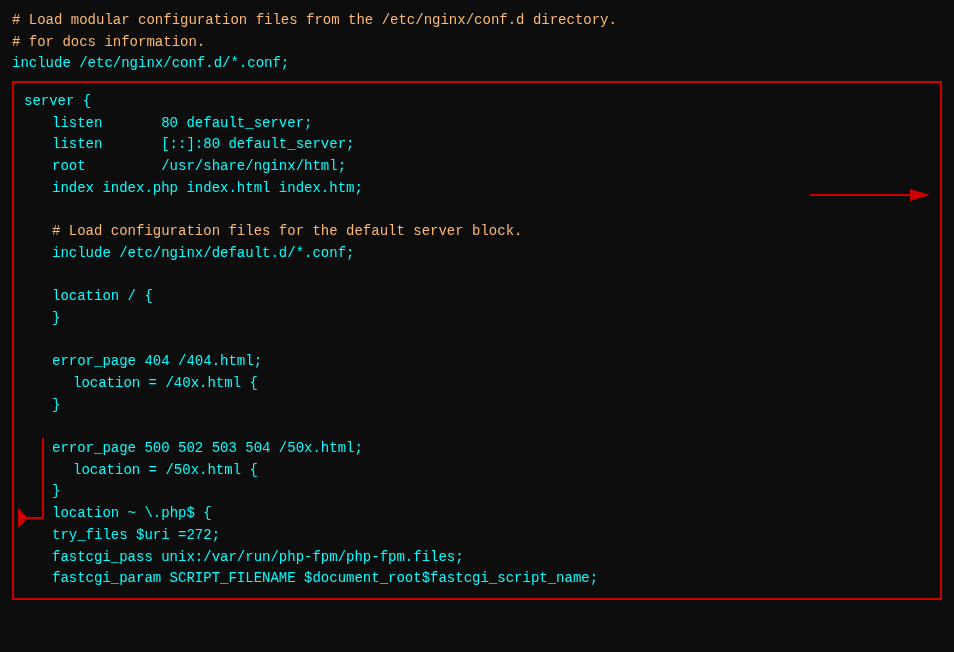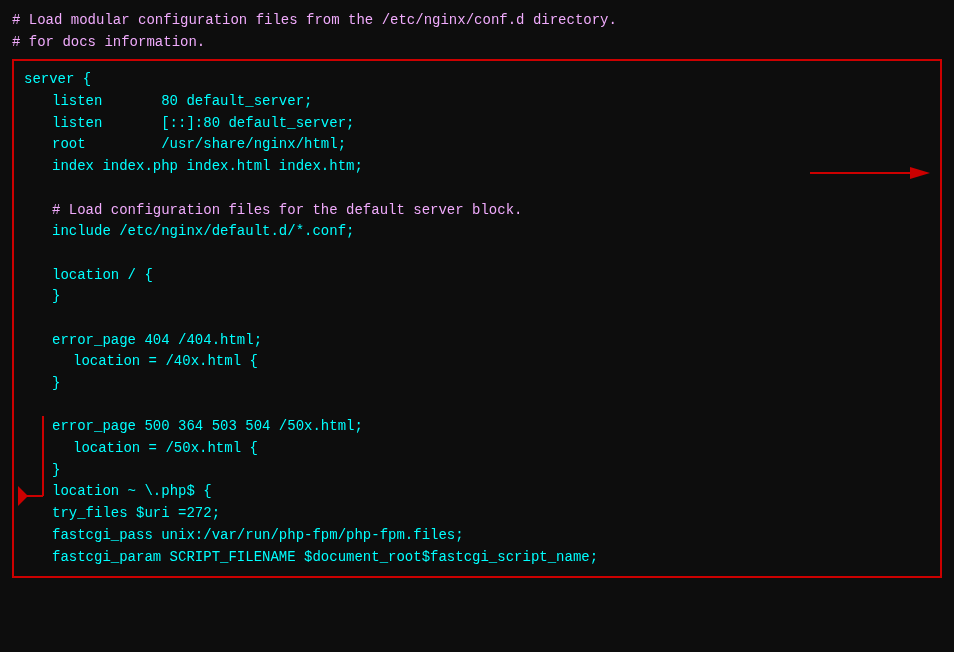--- a/index.html
+++ b/index.html
@@ -19,21 +19,21 @@
     }
 
     .code-area {
       width: 100%;
       height: 100%;
       color: #00ffff;
       position: relative;
     }
 
     .comment {
-      color: #f0abfc;
+      color: #fdba74;
     }
 
     .code-line {
       line-height: 1.55;
       white-space: pre;
     }
 
     .server-block {
       border: 2px solid #cc0000;
       margin-top: 6px;
@@ -49,20 +49,21 @@
       padding-left: 3.5em;
     }
   </style>
 </head>
 <body>
 
 <div class="code-area">
 
   <div class="code-line comment"># Load modular configuration files from the /etc/nginx/conf.d directory.</div>
   <div class="code-line comment"># for docs information.</div>
+  <div class="code-line"><span style="color:#00ffff;">include</span> /etc/nginx/conf.d/*.conf;</div>
 
   <div class="server-block">
 
     <svg style="position:absolute; right:10px; top:100px; width:120px; height:24px;" viewBox="0 0 120 24">
       <line x1="0" y1="12" x2="100" y2="12" stroke="#cc0000" stroke-width="2"></line>
       <polygon points="100,6 120,12 100,18" fill="#cc0000"></polygon>
     </svg>
 
     <svg style="position:absolute; left:4px; top:355px; width:50px; height:110px;" viewBox="0 0 50 110">
       <line x1="25" y1="0" x2="25" y2="80" stroke="#cc0000" stroke-width="2"></line>
@@ -79,21 +80,21 @@
     <div class="code-line indent-1 comment"># Load configuration files for the default server block.</div>
     <div class="code-line indent-1"><span style="color:#00ffff;">include</span> /etc/nginx/default.d/*.conf;</div>
     <div class="code-line">&nbsp;</div>
     <div class="code-line indent-1"><span style="color:#00ffff;">location</span> / {</div>
     <div class="code-line indent-1">}</div>
     <div class="code-line">&nbsp;</div>
     <div class="code-line indent-1">error_page 404 /404.html;</div>
     <div class="code-line indent-2"><span style="color:#00ffff;">location</span> = /40x.html {</div>
     <div class="code-line indent-1">}</div>
     <div class="code-line">&nbsp;</div>
-    <div class="code-line indent-1">error_page 500 364 503 504 /50x.html;</div>
+    <div class="code-line indent-1">error_page 500 502 503 504 /50x.html;</div>
     <div class="code-line indent-2"><span style="color:#00ffff;">location</span> = /50x.html {</div>
     <div class="code-line indent-1">}</div>
     <div class="code-line indent-1"><span style="color:#00ffff;">location</span> ~ \.php$ {</div>
     <div class="code-line indent-1">try_files $uri =272;</div>
     <div class="code-line indent-1">fastcgi_pass unix:/var/run/php-fpm/php-fpm.files;</div>
     <div class="code-line indent-1">fastcgi_param SCRIPT_FILENAME $document_root$fastcgi_script_name;</div>
 
   </div>
 </div>
 

